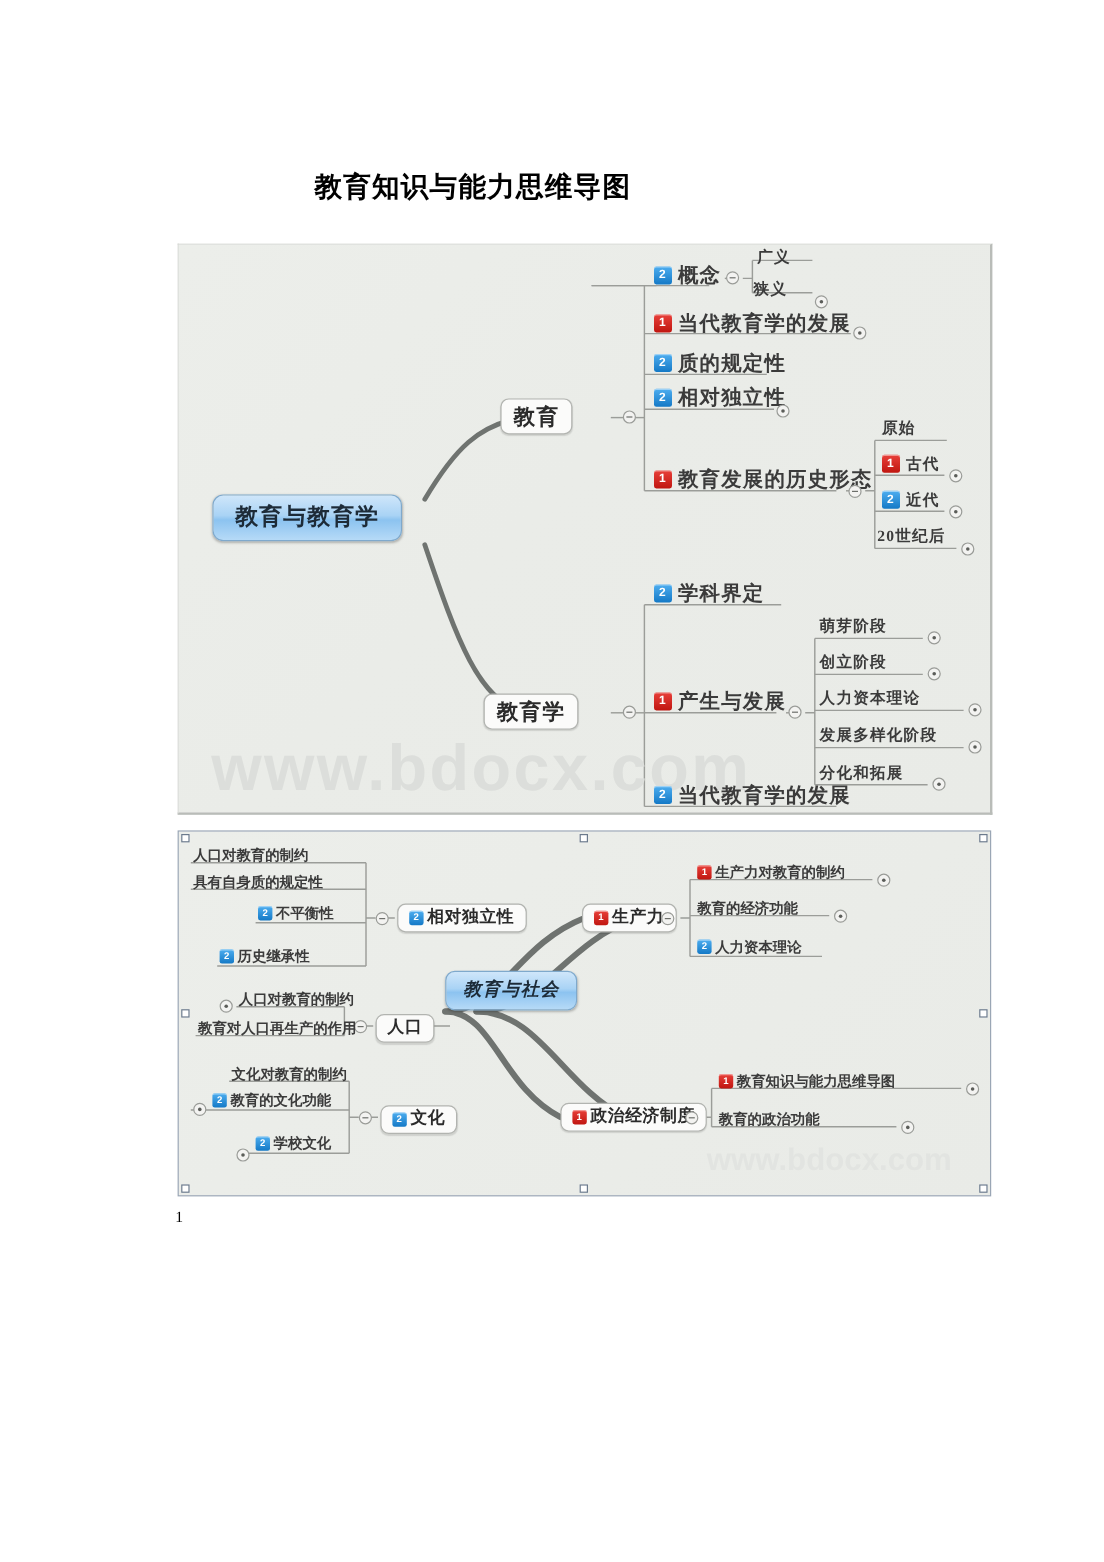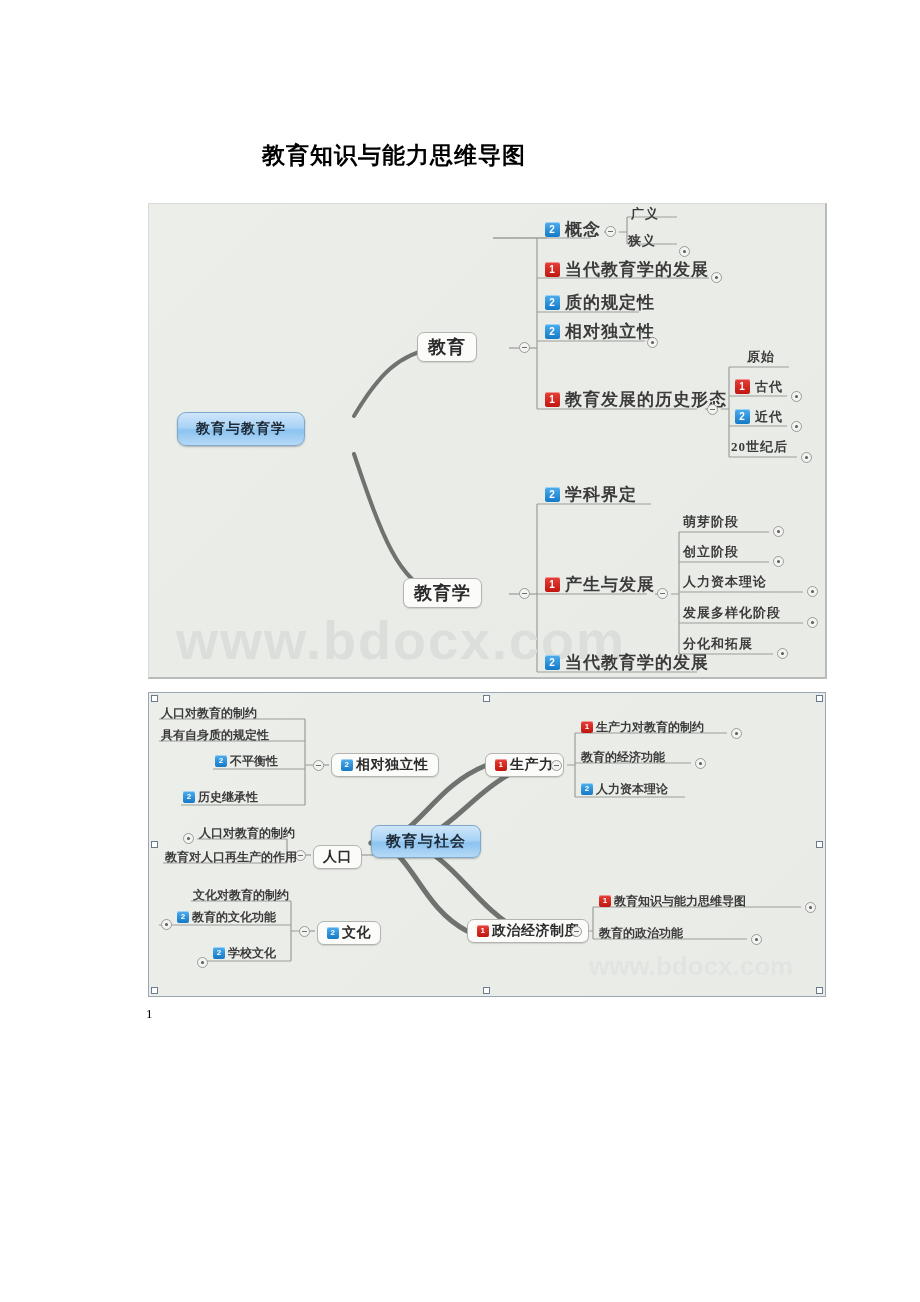--- a/index.html
+++ b/index.html
@@ -92,21 +92,21 @@
     line-height: 1;
   }
 
   
   .root-node {
     padding: 9px 18px;
     border-radius: 9px;
     background: linear-gradient(180deg,#cfe6fa 0%, #a9d3f5 45%, #8cc3f0 55%, #b6daf7 100%);
     border: 1px solid #7fa9cc;
     box-shadow: 0 1px 2px rgba(0,0,0,0.25);
-    font-size: 14px;
+    font-size: 19px;
     font-weight: 700;
     color: #1d2b38;
     letter-spacing: 1px;
   }
   #figure-2 .root-node {
     font-size: 15px;
     padding: 8px 14px;
     border-radius: 8px;
   }
 
@@ -288,21 +288,21 @@
     <span>相对独立性</span>
   </div>
   <div class="dot filled" style="left:498px; top:133px;"></div>
 
   <div class="node text-node" style="left:396px; top:187px;">
     <span class="flag flag-1">1</span>
     <span>教育发展的历史形态</span>
   </div>
   <div class="dot minus" style="left:558px; top:200px;"></div>
 
-  <div class="node text-node small-node" style="left:586px; top:146px;margin-left:12px;">
+  <div class="node text-node small-node" style="left:586px; top:146px;">
     <span>原始</span>
   </div>
   <div class="node text-node small-node" style="left:586px; top:175px;">
     <span class="flag flag-1">1</span>
     <span>古代</span>
   </div>
   <div class="dot filled" style="left:642px; top:187px;"></div>
   <div class="node text-node small-node" style="left:586px; top:205px;">
     <span class="flag flag-2">2</span>
     <span>近代</span>
@@ -402,21 +402,21 @@
 
   <div class="handle" style="left:2px;   top:2px;"></div>
   <div class="handle" style="left:334px; top:2px;"></div>
   <div class="handle" style="left:667px; top:2px;"></div>
   <div class="handle" style="left:2px;   top:148px;"></div>
   <div class="handle" style="left:667px; top:148px;"></div>
   <div class="handle" style="left:2px;   top:294px;"></div>
   <div class="handle" style="left:334px; top:294px;"></div>
   <div class="handle" style="left:667px; top:294px;"></div>
 
-  <div class="node root-node" style="left:222px; top:132px;">
+  <div class="node root-node" style="left:222px; top:116px;font-style:italic;">
     <span>教育与社会</span>
   </div>
 
   <div class="node box-node" style="left:182px; top:60px;">
     <span class="flag flag-2">2</span>
     <span>相对独立性</span>
   </div>
   <div class="dot minus" style="left:164px; top:67px;"></div>
 
   <div class="node text-node" style="left:12px; top:14px;">

